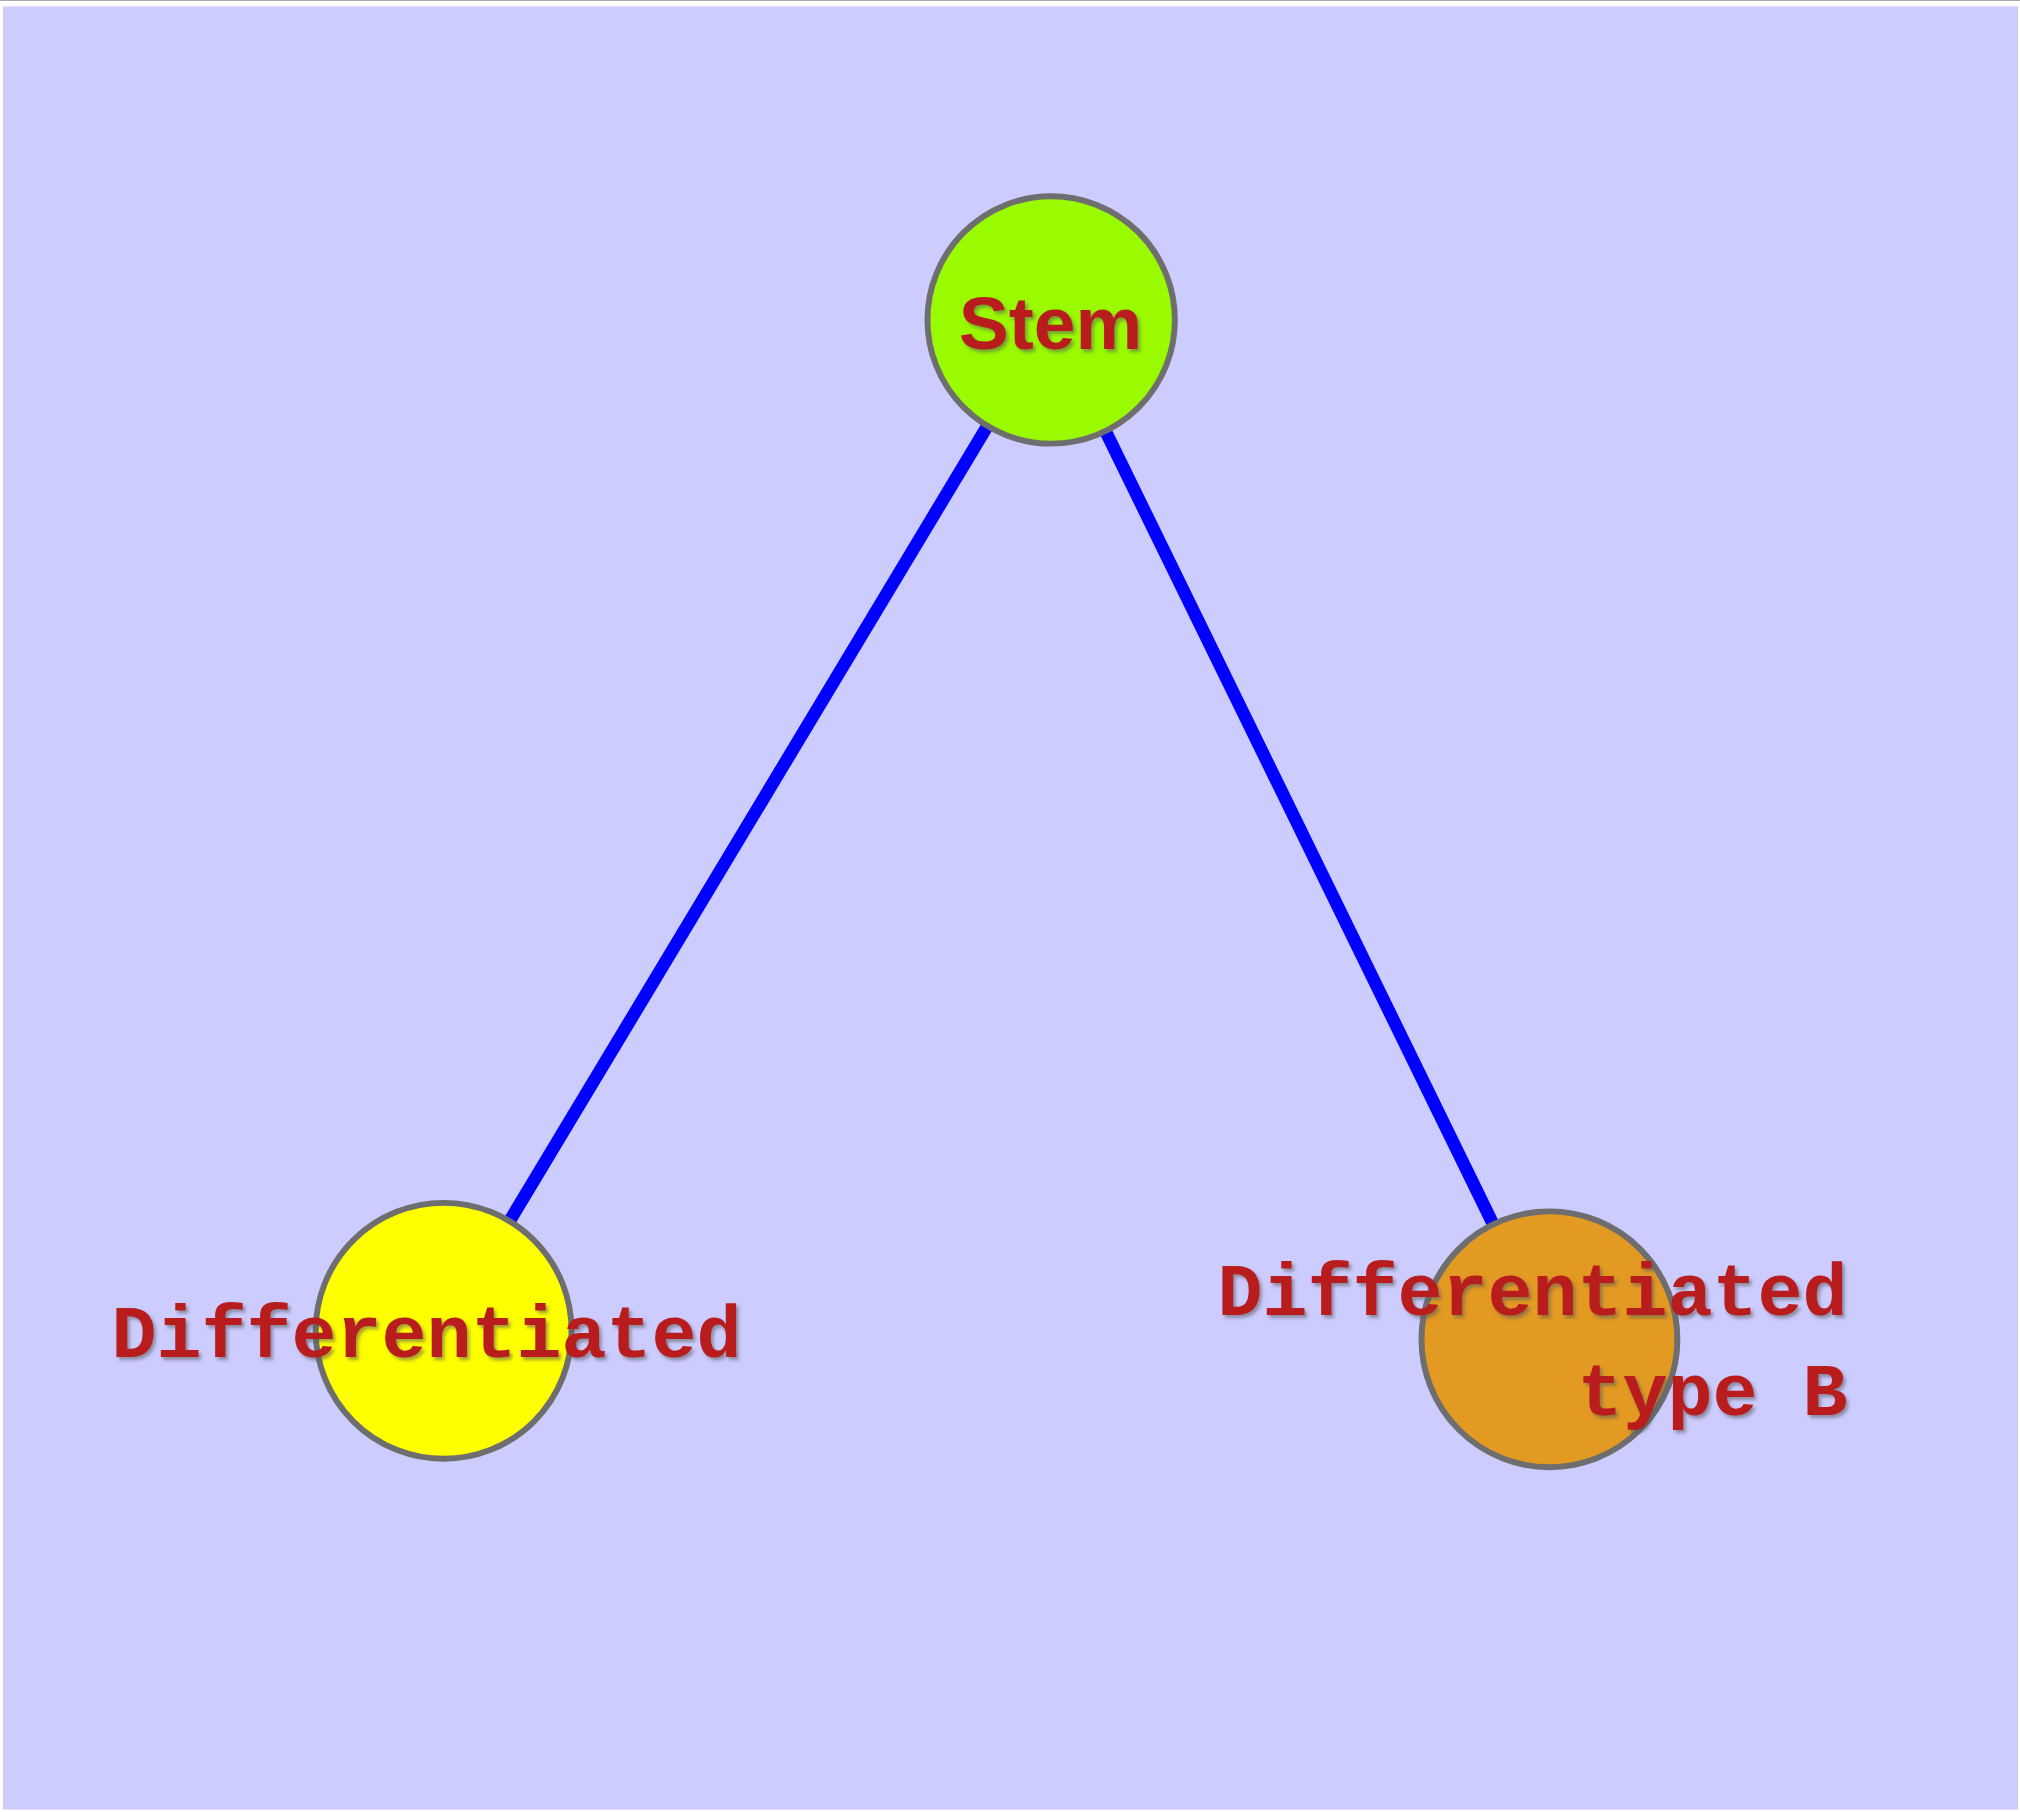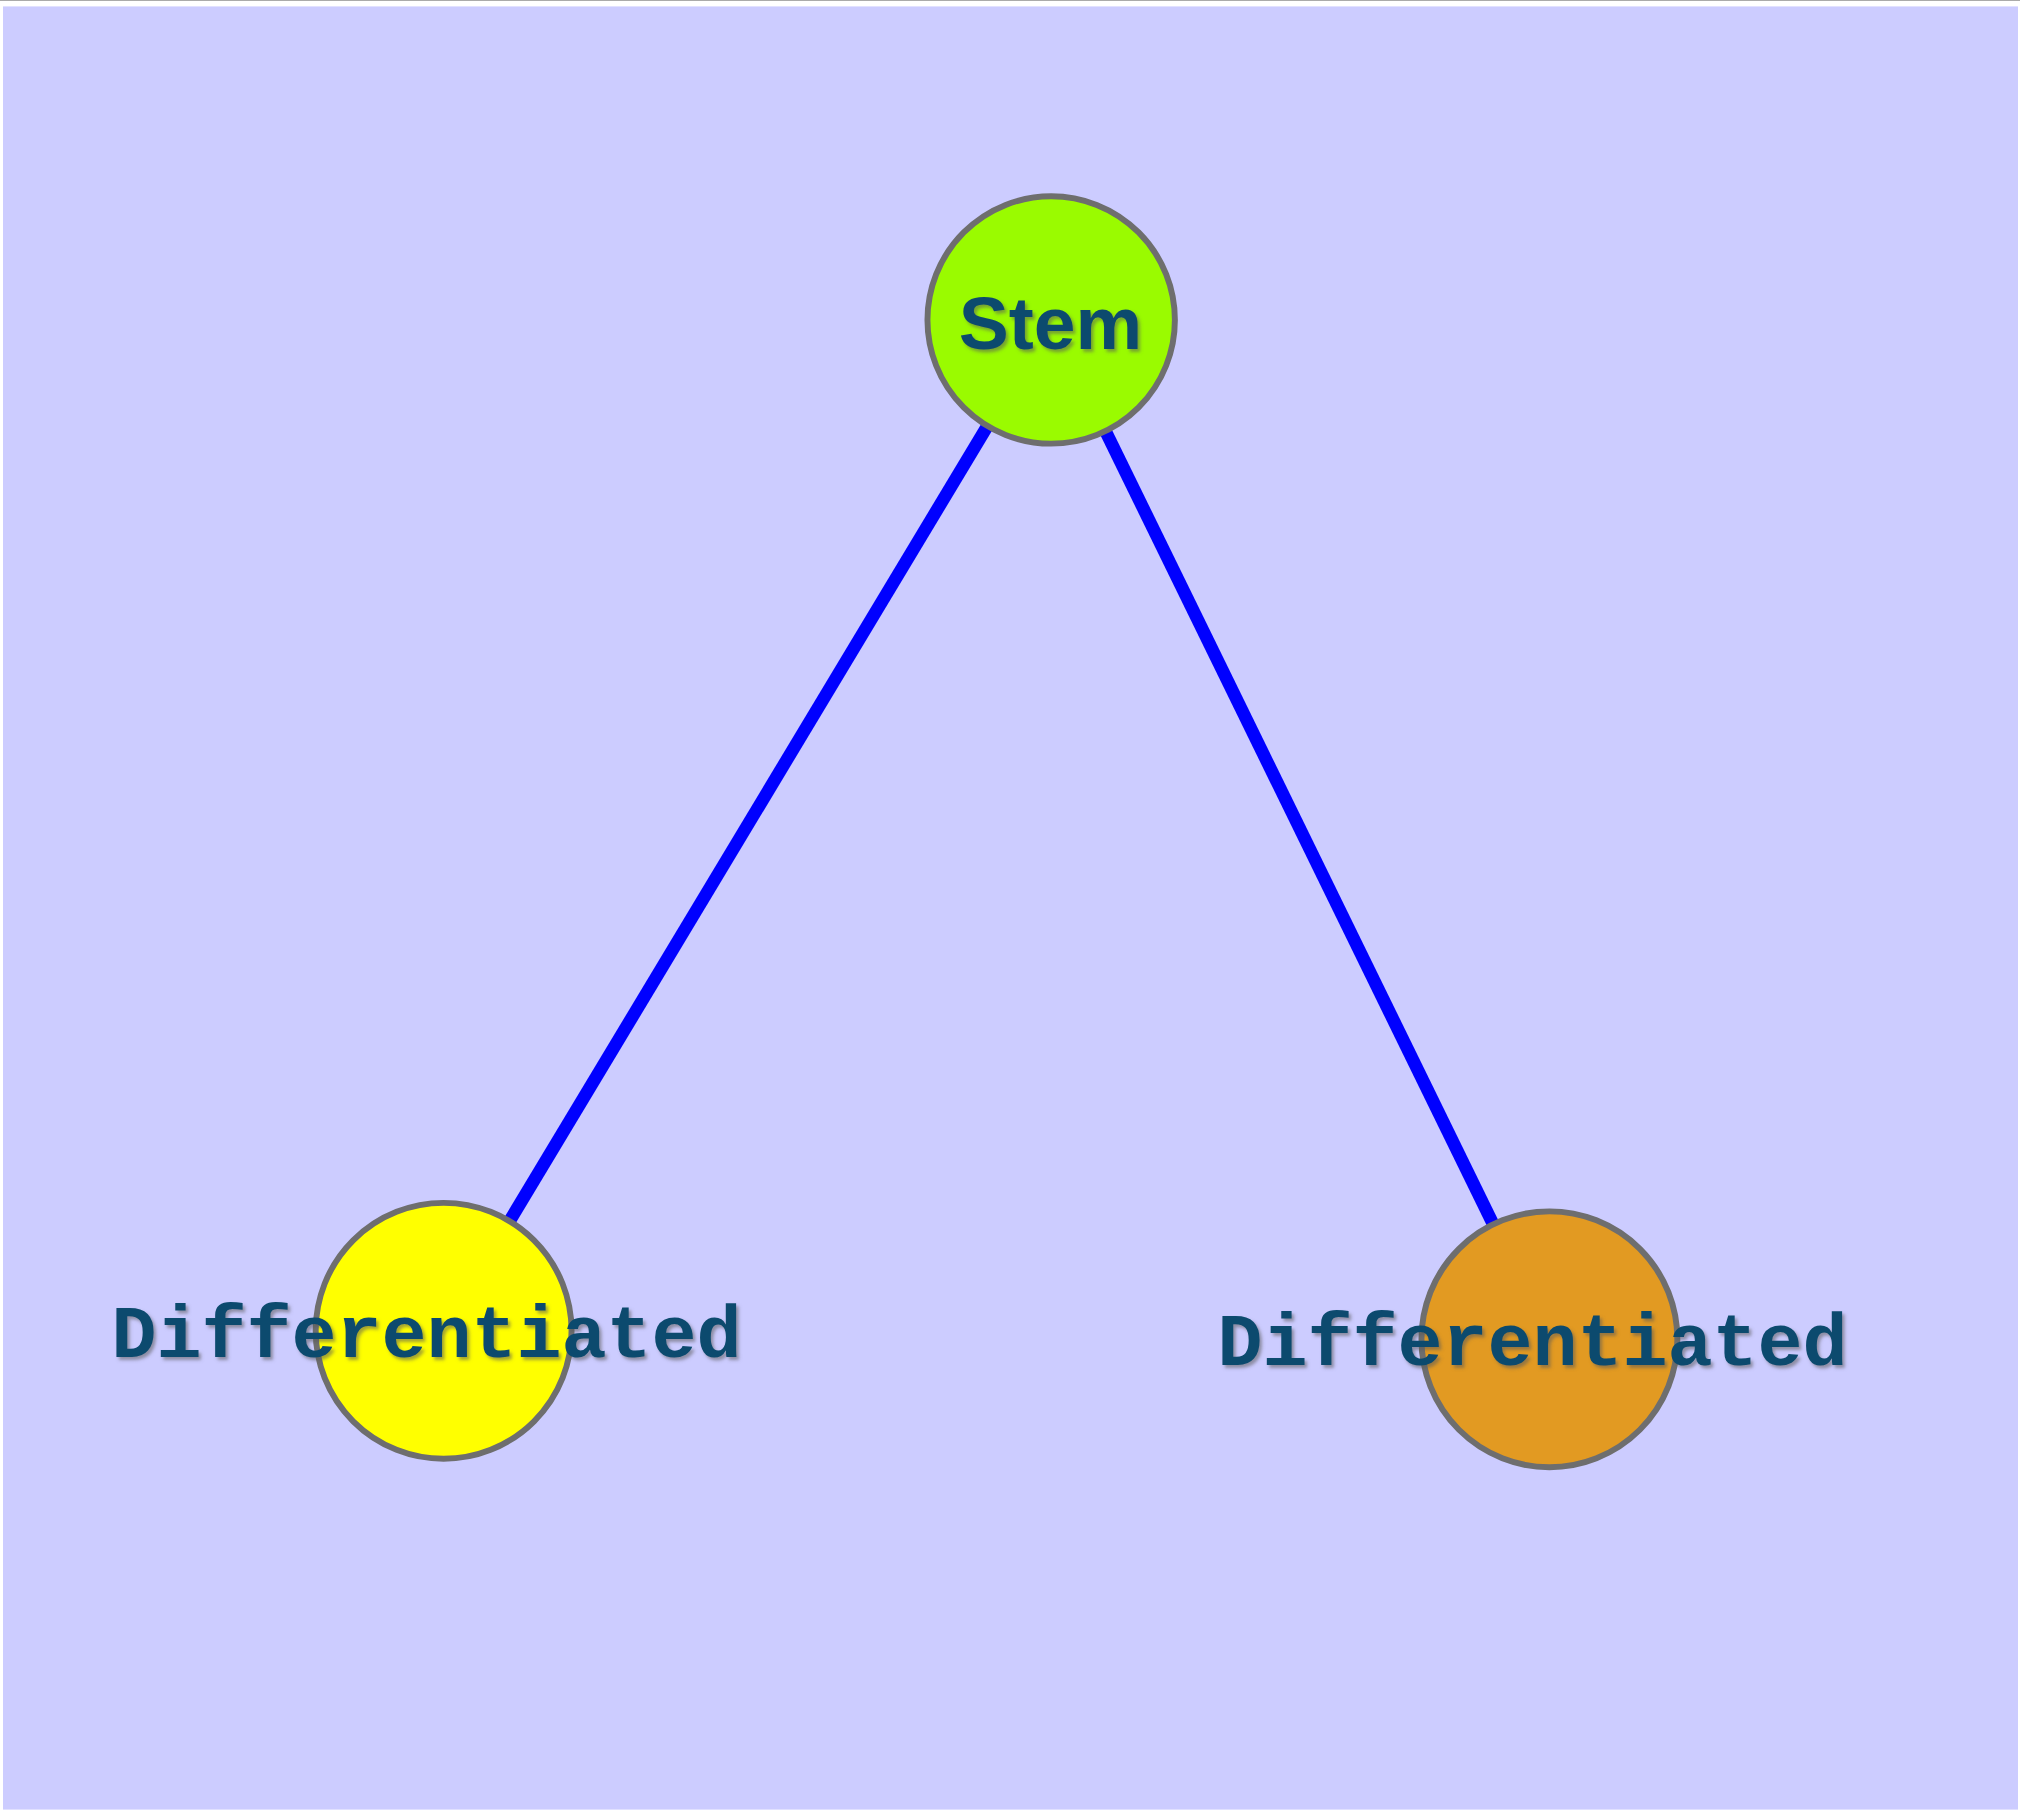--- a/index.html
+++ b/index.html
@@ -27,21 +27,21 @@
     height: 1804px;
   }
   .canvas svg {
     position: absolute;
     left: 0; top: 0;
     display: block;
   }
   .node-label {
     position: absolute;
     transform: translate(-50%, -50%);
-    color: #0c4a6e;
+    color: #b91c1c;
     font-weight: bold;
     font-size: 75px;
     line-height: 100px;
     text-align: right;
     white-space: nowrap;
     text-shadow: 2.5px 2.5px 3.4px rgba(90, 90, 90, 0.55);
     pointer-events: none;
   }
   .node-label.single-line {
     margin-top: 3.4px;
@@ -74,17 +74,18 @@
     </svg>
 
     <div class="node-label single-line" style="left: 1048px; top: 314px;">Stem</div>
 
     <div class="node-label two-line" style="left: 441px; top: 1325px;">
       <div>Differentiated</div>
     </div>
 
     <div class="node-label two-line" style="left: 1547px; top: 1333px;">
       <div>Differentiated</div>
+      <div>type B</div>
     </div>
 
   </div>
 </div>
 
 
 </body></html>

